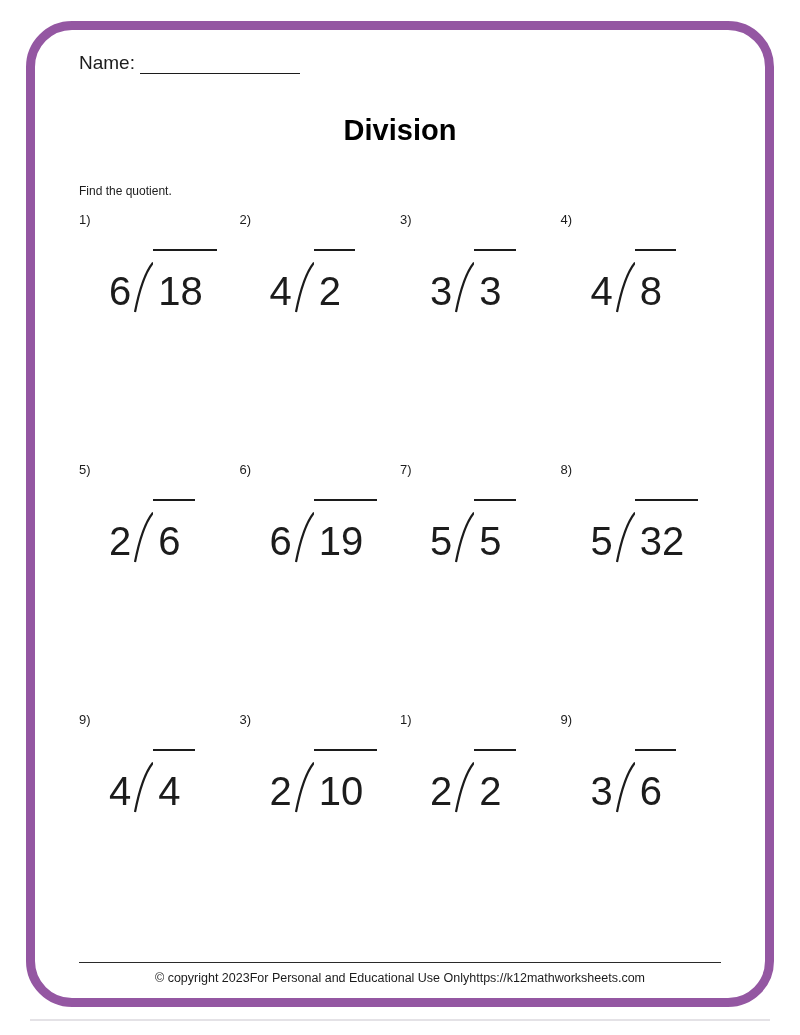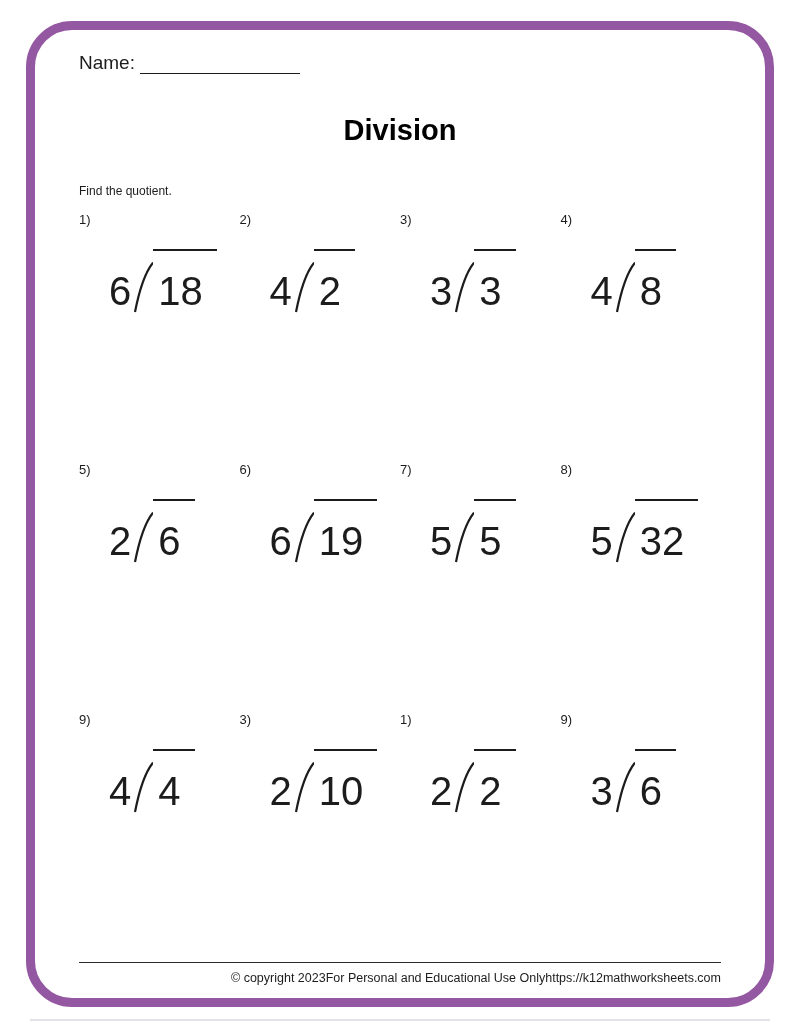--- a/index.html
+++ b/index.html
@@ -70,21 +70,21 @@
   .dividend {
     border-top:2.2px solid #1c1c1c;
     padding:20px 14px 2px 5px;
   }
   .footer {
     margin-top:auto;
     margin-bottom:14px;
   }
   .footer-rule { border-top:1.7px solid #2a2a2a; }
   .footer-row {
-    display:flex; justify-content:flex-end; align-items:baseline;
+    display:flex; justify-content:center; align-items:baseline;
     padding-top:8px;
     font-size:12.5px;
     color:#1c1c1c;
   }
   .scan-line {
     position:absolute;
     left:30px; right:30px; bottom:14px;
     border-top:2px solid #e4e2e6;
   }
 </style>

